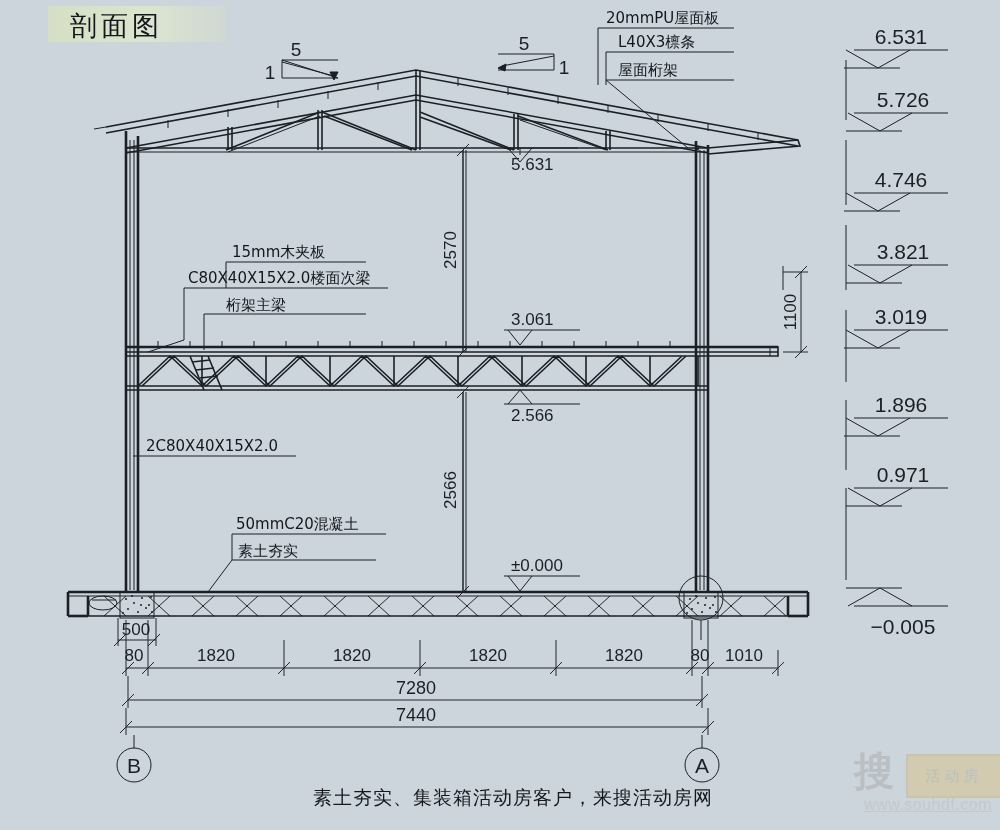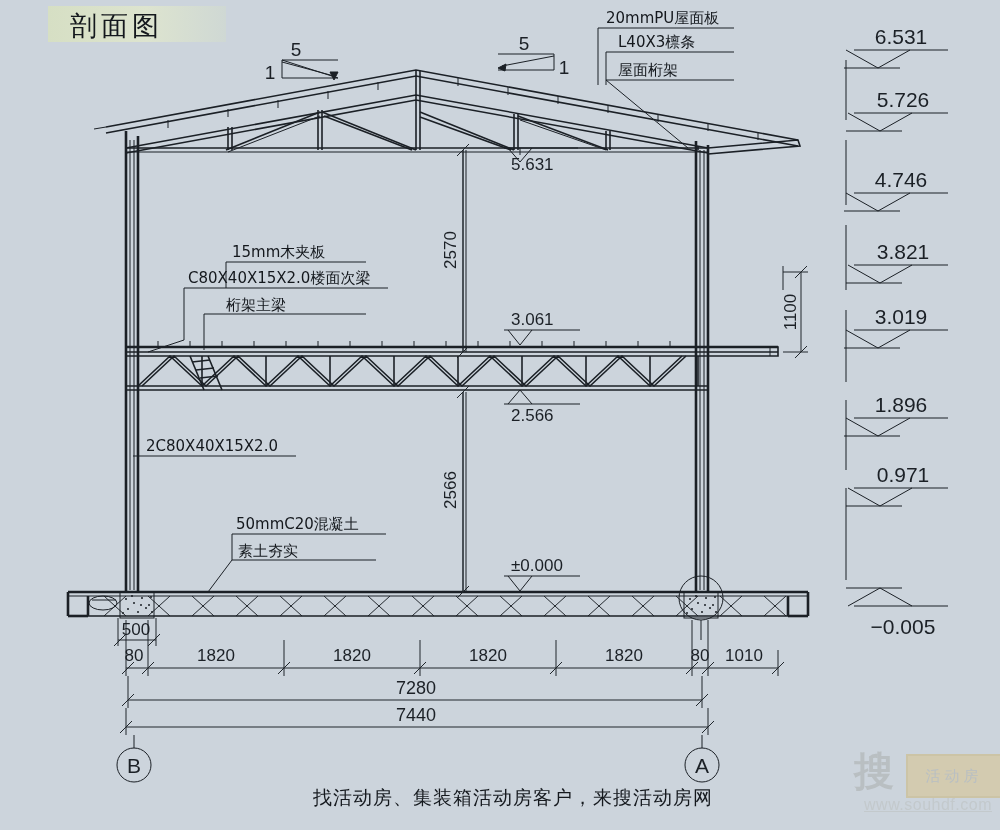--- a/index.html
+++ b/index.html
@@ -504,21 +504,21 @@
     <text class="num" x="128" y="635" font-size="17" text-anchor="middle">500</text>
 
     <text class="num" x="408" y="694" font-size="18" text-anchor="middle">7280</text>
     <text class="num" x="408" y="721" font-size="18" text-anchor="middle">7440</text>
 
     <text class="num" x="126" y="773" font-size="21" text-anchor="middle">B</text>
     <text class="num" x="694" y="773" font-size="21" text-anchor="middle">A</text>
 
   </svg>
 
-  <div class="caption">找活动房、集装箱活动房客户，来搜活动房网</div>
+  <div class="caption">素土夯实、集装箱活动房客户，来搜活动房网</div>
 
   <div class="logo">
     <div class="logo-main">搜</div>
     <div class="logo-box">
       <span>活动房</span>
     </div>
     <div class="logo-url">www.souhdf.com</div>
   </div>
 
 </div>

